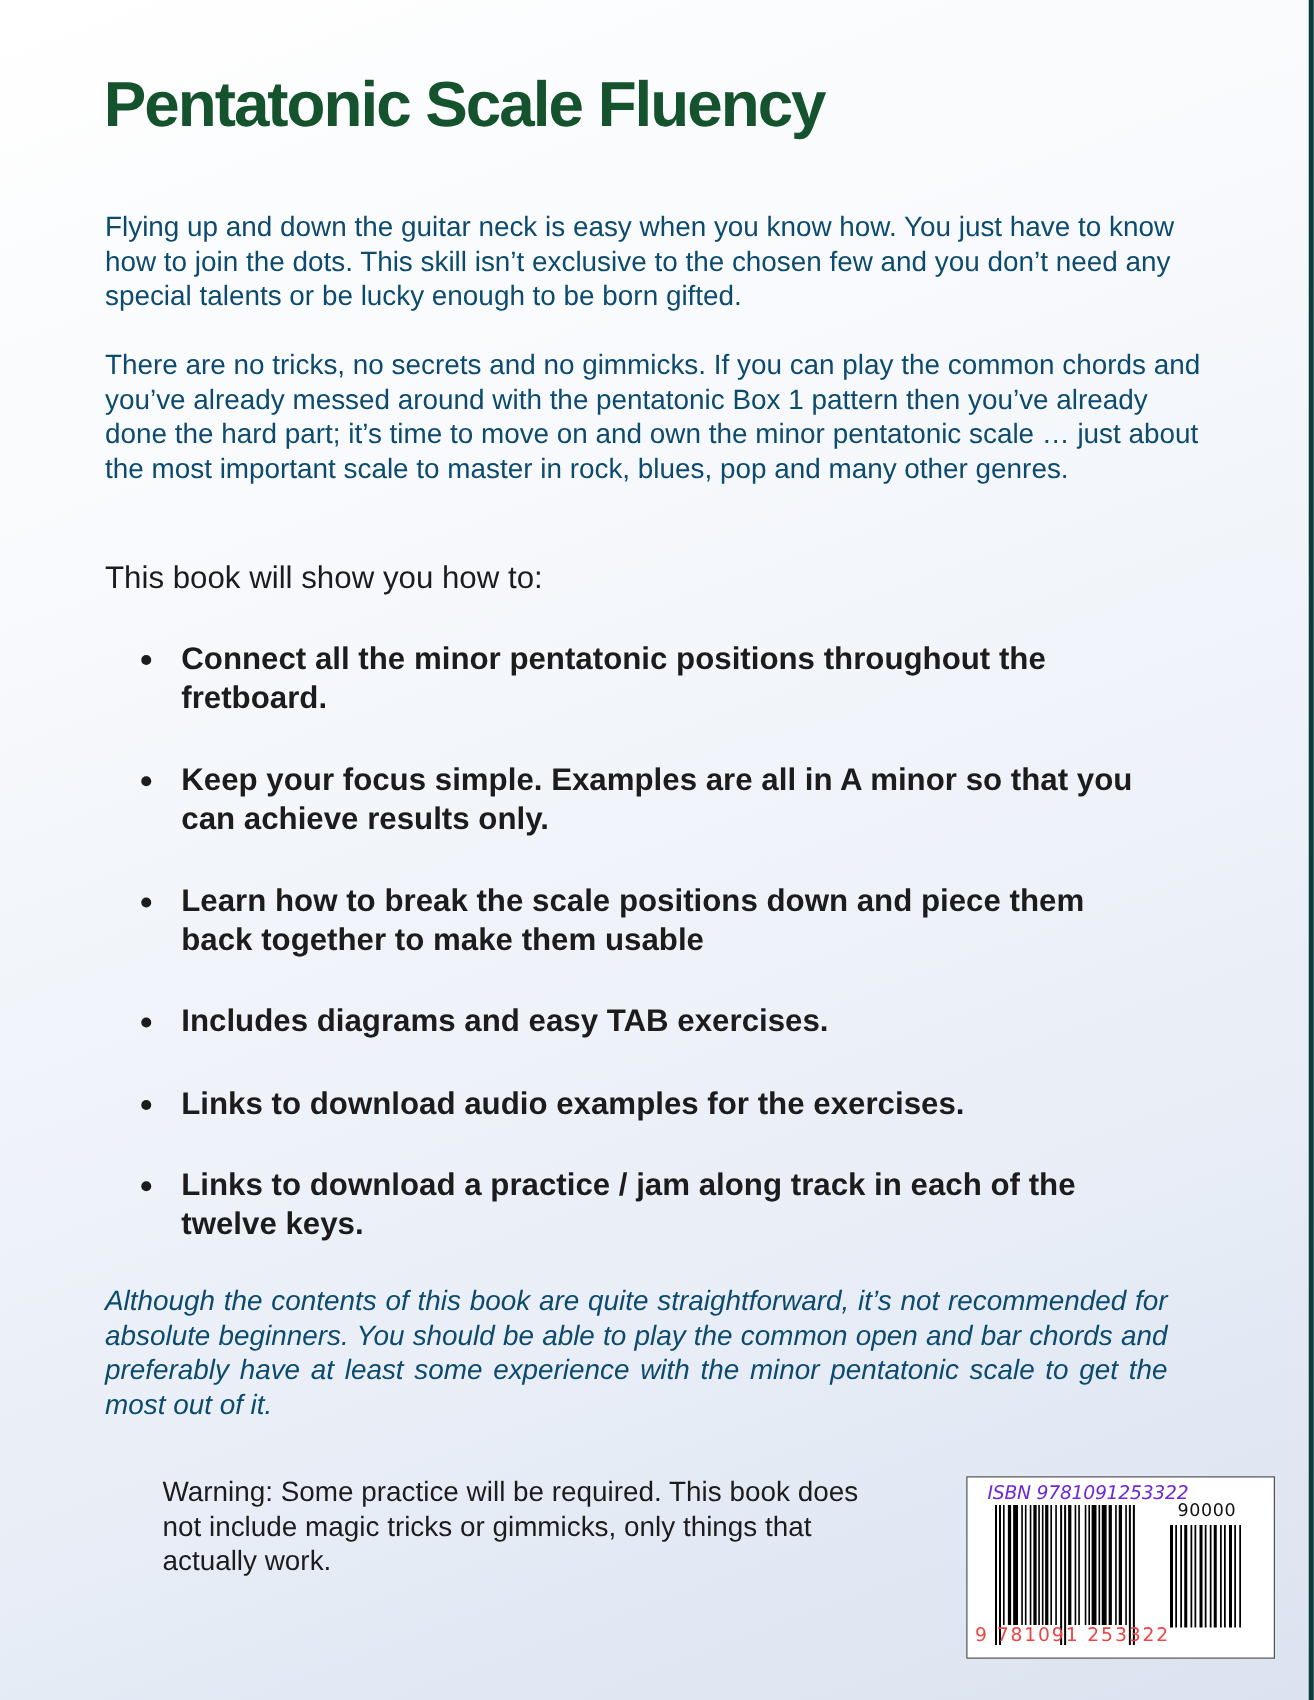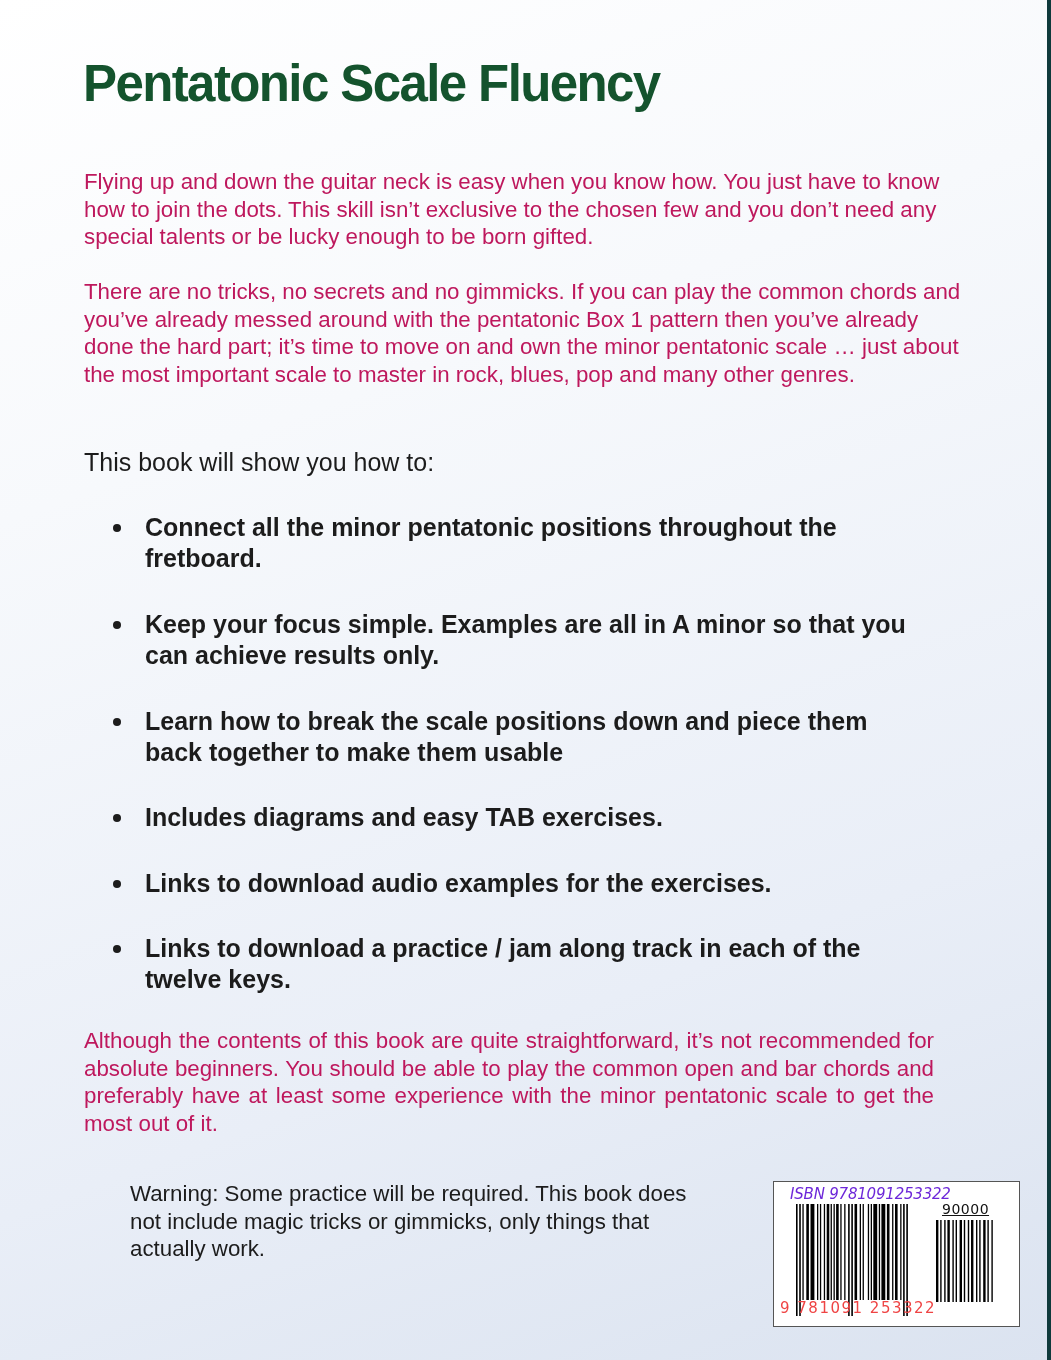--- a/index.html
+++ b/index.html
@@ -12,21 +12,21 @@
     .edge-strip {
       position: absolute; right: 0; top: 0; width: 4px; height: 1360px; background: #0f3a3c;
     }
     .title {
       position: absolute; left: 83px; top: 54px; margin: 0;
       font-family: "Liberation Sans", sans-serif; font-weight: bold;
       font-size: 51px; letter-spacing: -1.6px; color: #14532d;
     }
     .para {
       position: absolute; left: 84px; margin: 0;
-      font-size: 22.3px; line-height: 27.5px; color: #be185d;
+      font-size: 22.3px; line-height: 27.5px; color: #0c4a6e;
     }
     .p1 { top: 168px; width: 860px; }
     .p2 { top: 278px; width: 880px; }
     .intro {
       position: absolute; left: 84px; top: 448px; margin: 0;
       font-size: 25px; color: #1c1c1c;
     }
     .bullets { position: absolute; left: 0; top: 0; margin: 0; padding: 0; list-style: none; }
     .bullet {
       position: absolute; left: 113px; width: 800px;
@@ -36,36 +36,36 @@
       position: absolute; left: 0; top: 12px; width: 8px; height: 8px; border-radius: 50%; background: #1c1c1c;
     }
     .bullet .txt { display: block; padding-left: 32px; }
     .bullet .txt::first-line { }
     .b1 { top: 512px; }
     .b2 { top: 609px; }
     .b3 { top: 706px; }
     .b4 { top: 802px; }
     .b5 { top: 868px; }
     .b6 { top: 933px; }
-    .para.p3 { top: 1027px; width: 850px; text-align: justify; text-align-last: left; }
+    .para.p3 { top: 1027px; width: 850px; text-align: justify; text-align-last: left; font-style: italic; }
     .warning {
       position: absolute; left: 130px; top: 1180px; width: 585px; margin: 0;
       text-align: left; font-size: 22.3px; line-height: 27.5px; color: #1c1c1c;
     }
     .barcode-box {
       position: absolute; left: 773px; top: 1181px; width: 245px; height: 144px;
       background: #ffffff; border: 1px solid #555;
     }
     .isbn-label {
       position: absolute; left: 16px; top: 3px; font-size: 15px; color: #6d28d9;
       font-family: "DejaVu Sans", sans-serif; letter-spacing: -0.2px; font-style: italic;
     }
     .addon-label {
       position: absolute; left: 168px; top: 19px; font-size: 14px; color: #111;
-      font-family: "DejaVu Sans", sans-serif; letter-spacing: 0.5px; text-decoration: underline;
+      font-family: "DejaVu Sans", sans-serif; letter-spacing: 0.5px;
     }
     .bottom-digits {
       position: absolute; left: 6px; top: 117px; font-size: 15px; color: #ef4444;
       font-family: "DejaVu Sans", sans-serif; letter-spacing: 1.5px; white-space: pre;
     }
     svg.bars { position: absolute; left: 0; top: 0; }
   </style>
 </head>
 <body>
 

